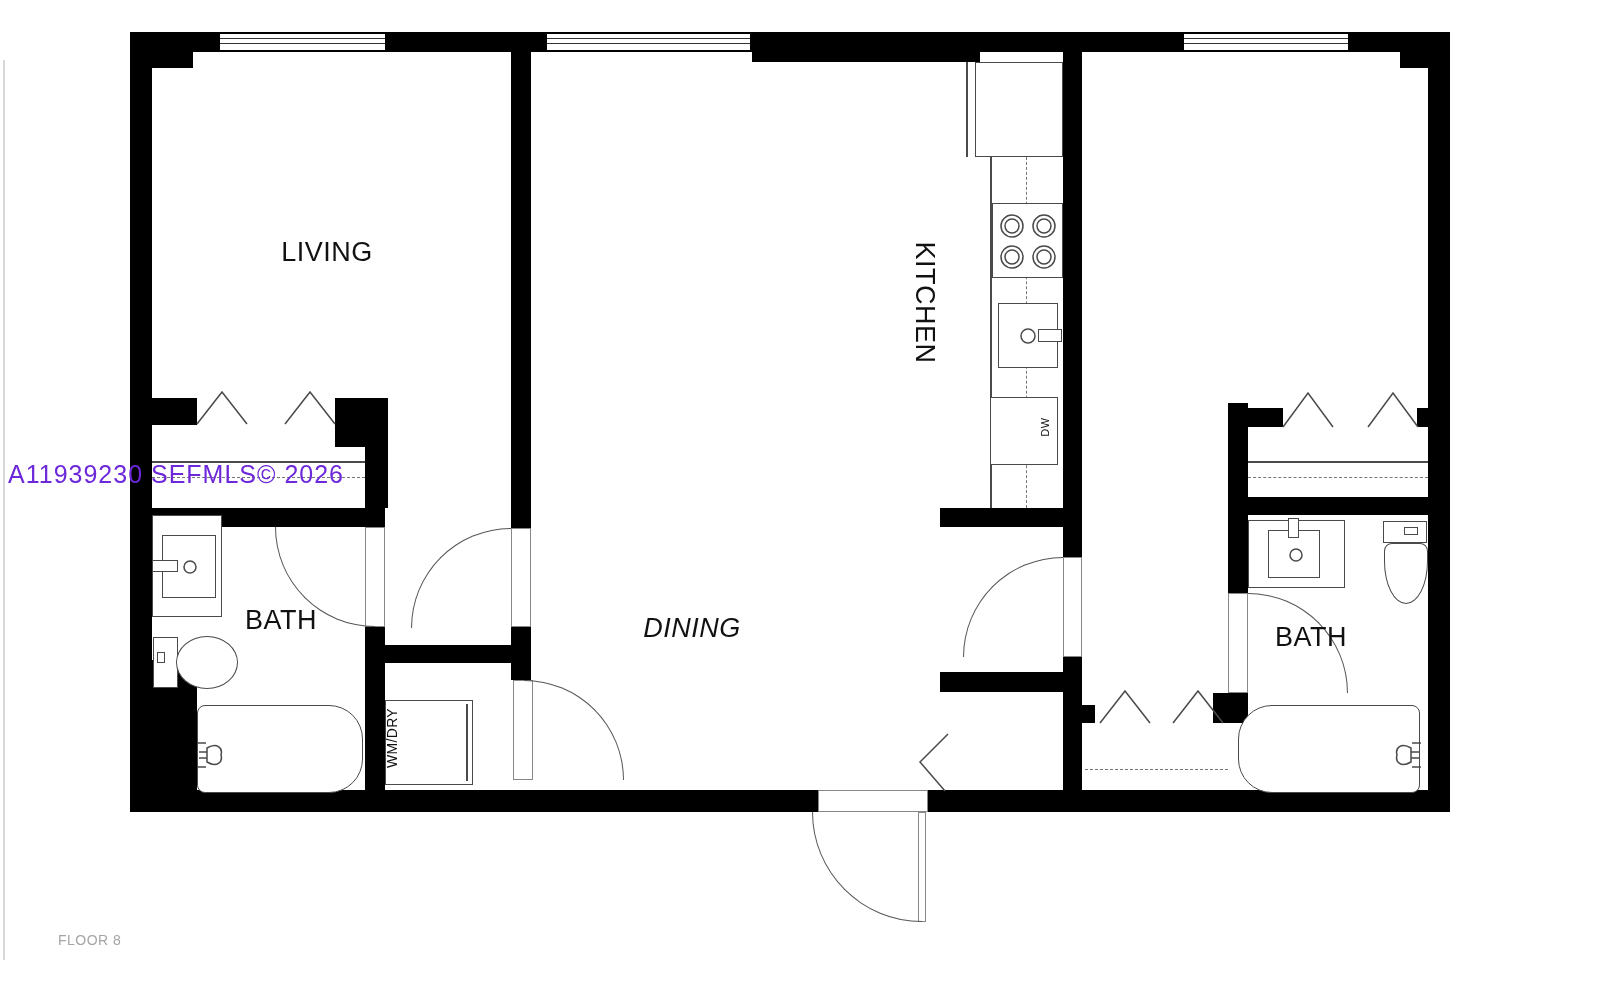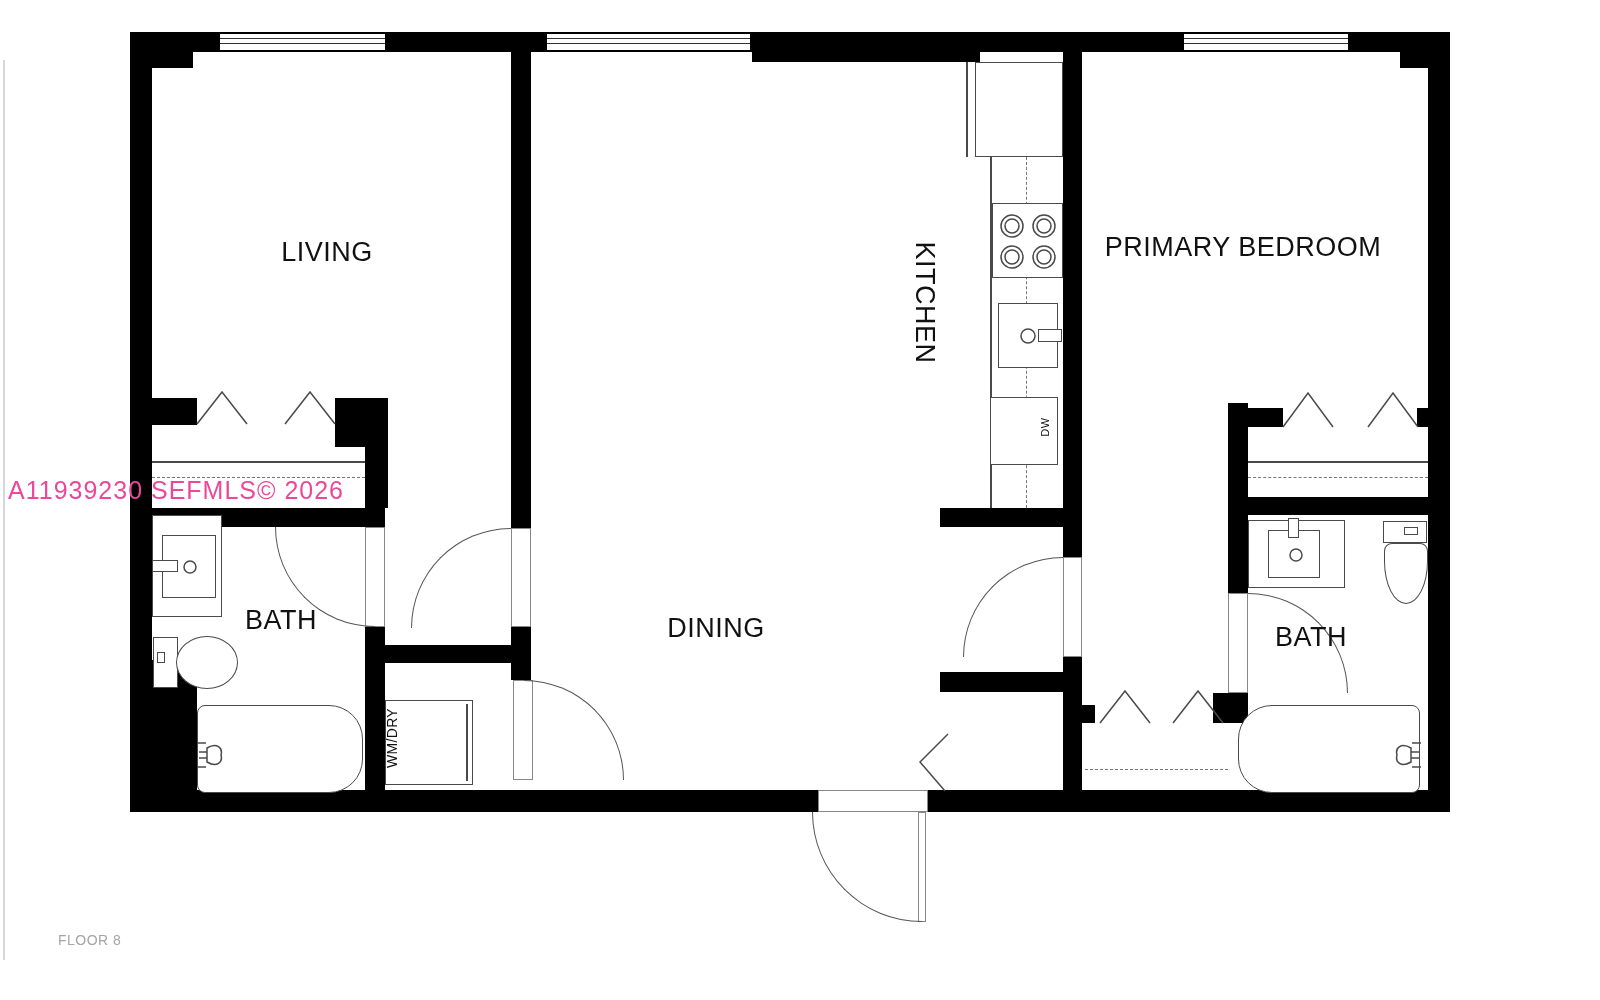--- a/index.html
+++ b/index.html
@@ -15,21 +15,21 @@
   .hd{position:absolute;border-top:1.5px dashed #777;height:0;}
   .arc{position:absolute;box-sizing:border-box;border:0 solid #555;}
   .arc-bl{border-left-width:1.5px;border-bottom-width:1.5px;border-bottom-left-radius:100%;}
   .arc-tl{border-top-width:1.5px;border-left-width:1.5px;border-top-left-radius:100%;}
   .arc-tr{border-top-width:1.5px;border-right-width:1.5px;border-top-right-radius:100%;}
   .lbl{position:absolute;font-size:27px;color:#111;text-align:center;letter-spacing:.5px;white-space:nowrap;}
   .sm{font-size:14px;letter-spacing:.3px;}
   .xs{font-size:11px;}
   .rot90{transform:rotate(90deg);}
   .rotm90{transform:rotate(-90deg);}
-  .wm{position:absolute;left:8px;top:476px;font-size:25px;color:#ec4899;letter-spacing:1px;white-space:nowrap;}
+  .wm{position:absolute;left:8px;top:460px;font-size:25px;color:#6d28d9;letter-spacing:1px;white-space:nowrap;}
   .floor{position:absolute;left:58px;top:932px;font-size:14px;color:#a5a5a5;letter-spacing:.5px;}
   svg.layer{position:absolute;left:0;top:0;pointer-events:none;}
 </style>
 </head>
 <body>
 
 <div id="canvas">
 
   <div class="vl" style="left:3px;top:60px;height:900px;background:#d8d8d8;"></div>
 
@@ -172,22 +172,21 @@
       <path d="M199 752 h8 M199 758 h8 M207 748 c10,-6 16,0 14,7 c2,7 -4,13 -14,7 z"></path>
 
       <line x1="1412" y1="743" x2="1421" y2="743"></line>
       <line x1="1412" y1="767" x2="1421" y2="767"></line>
       <path d="M1411 752 h8 M1411 758 h8 M1411 748 c-10,-6 -16,0 -14,7 c-2,7 4,13 14,7 z"></path>
     </g>
   </svg>
 
   <div class="lbl" style="left:227px;top:237px;width:200px;">LIVING</div>
   <div class="lbl rot90" style="left:814px;top:287px;width:220px;">KITCHEN</div>
-  <div class="lbl" style="left:1043px;top:232px;width:400px;">PRIMARY BEDROOM</div>
   <div class="lbl" style="left:211px;top:605px;width:140px;">BATH</div>
   <div class="lbl" style="left:1241px;top:622px;width:140px;">BATH</div>
-  <div class="lbl" style="left:616px;top:613px;width:200px;">DINING</div>
+  <div class="lbl" style="left:592px;top:613px;width:200px;font-style:italic;">DINING</div>
   <div class="lbl sm rotm90" style="left:332px;top:730px;width:120px;">WM/DRY</div>
 
   <div class="wm">A11939230 SEFMLS© 2026</div>
   <div class="floor">FLOOR 8</div>
 
 </div>
 
 </body></html>

